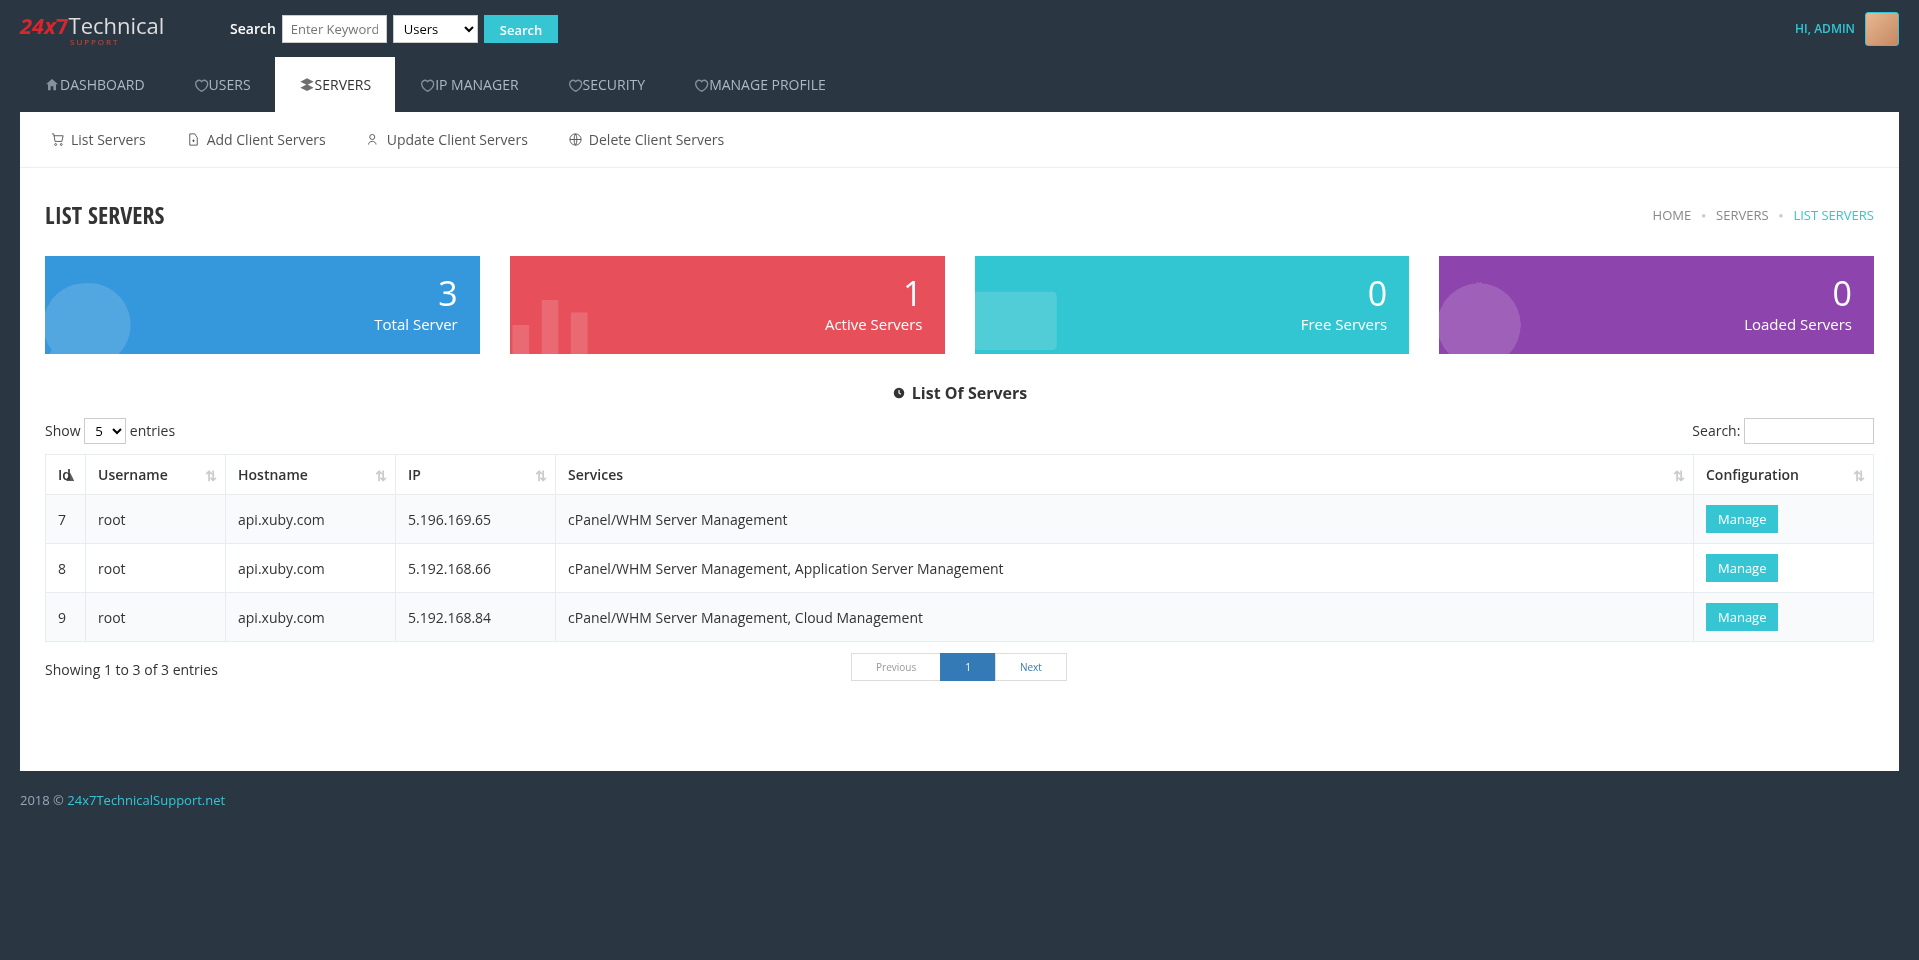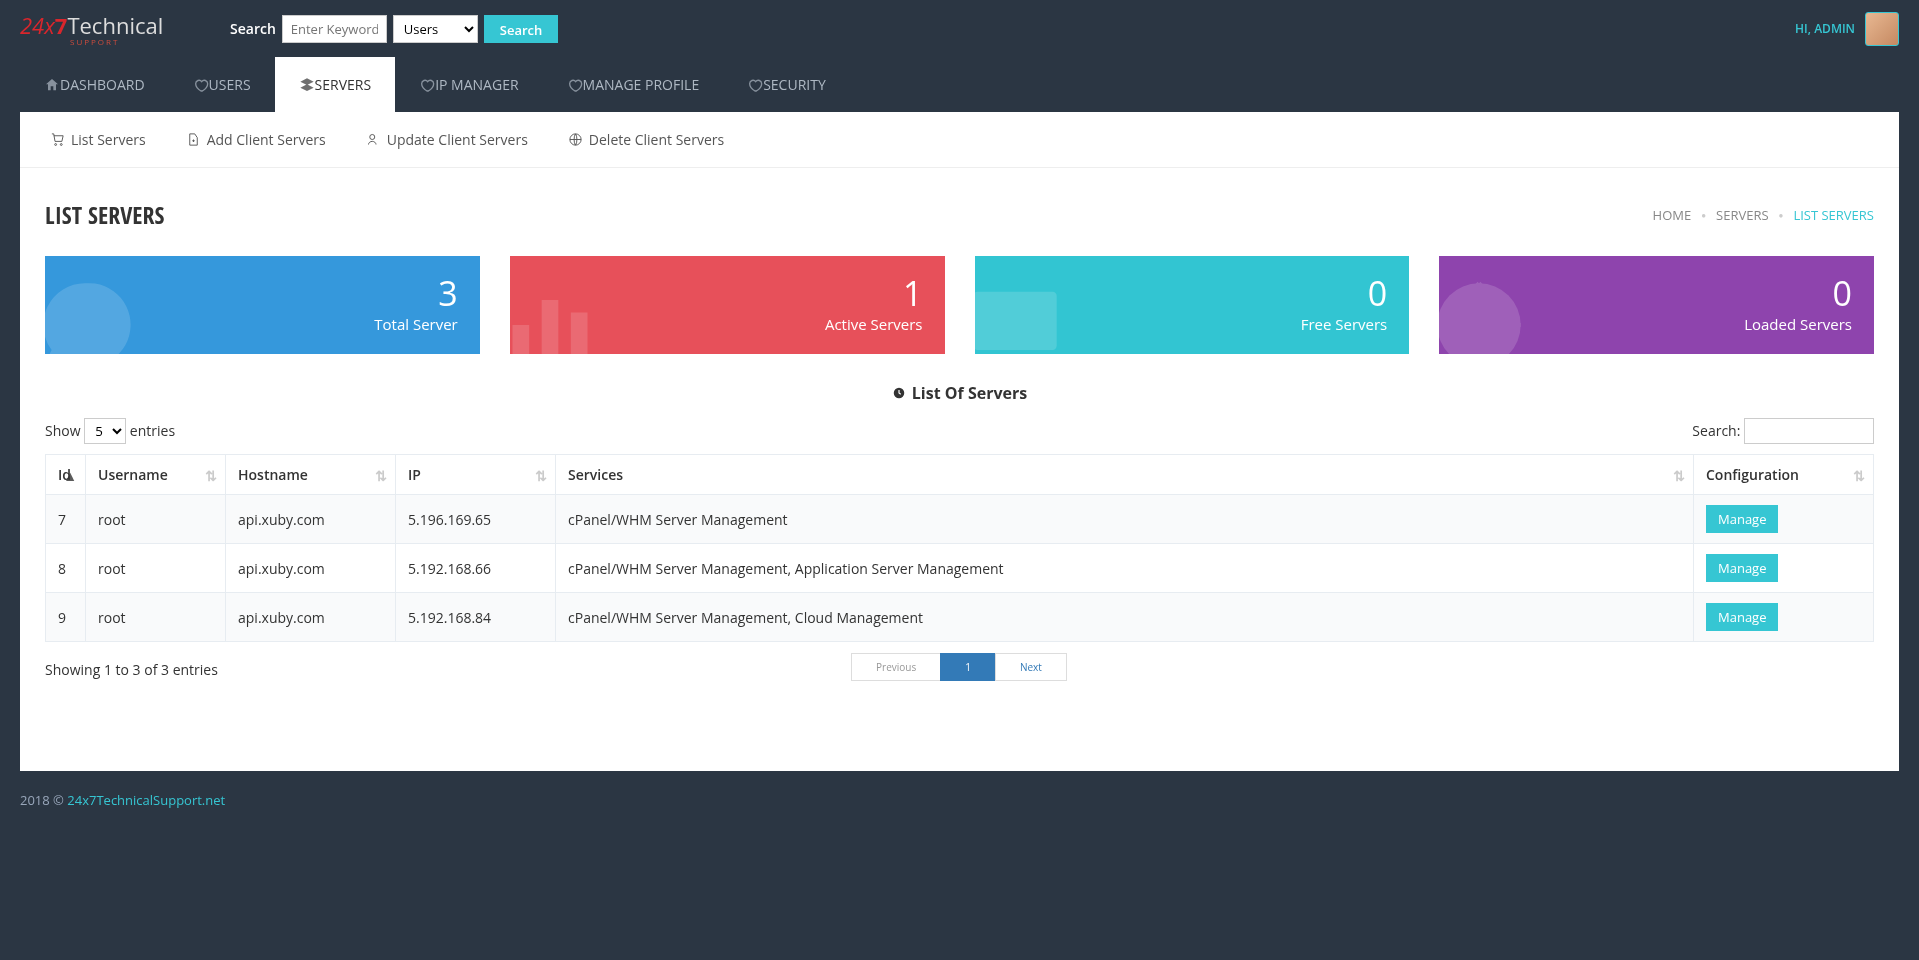--- a/index.html
+++ b/index.html
@@ -1,21 +1,21 @@
 <!DOCTYPE html>
 <html><head>
 <meta charset="utf-8">
 <style>
 * { margin: 0; padding: 0; box-sizing: border-box; font-family: "Open Sans", Helvetica, Arial, sans-serif; }
 body { background: #2b3643; color: #333; font-size: 14px; }
 
 .topbar { display: flex; align-items: center; padding: 10px 20px; background: #2b3643; }
 .logo { width: 180px; }
 .logo-text { font-family: Georgia, serif; font-size: 22px; }
-.logo-24x { color: #d9262c; font-style: italic; font-weight: normal; }
+.logo-24x { color: #d9262c; font-style: italic; font-weight: bold; }
 .logo-7 { color: #d9262c; font-weight: bold; }
 .logo-tech { color: #ddd; }
 .logo-sub { display:block; font-size:8px; letter-spacing:2px; color:#cc4c3d; margin-left:50px; margin-top:-4px; text-transform:uppercase; }
 
 .search-wrap { display: flex; align-items: center; gap: 6px; margin-left: 30px; }
 .search-label { color: #fff; font-weight: 600; font-size:14px; }
 .search-input { width: 105px; height: 28px; padding: 4px 8px; border: 1px solid #ccc; background:#fff; font-size: 13px; }
 .search-select { height: 28px; padding: 2px 6px; border: 1px solid #ccc; background:#fff; font-size: 13px; width:85px; }
 .search-btn { background: #36c6d3; color: #fff; border: none; padding: 6px 16px; font-weight:600; cursor: pointer; height:28px; font-size:13px; }
 
@@ -121,27 +121,27 @@
   <div class="nav-item">
     <svg class="ico" viewBox="0 0 24 24">
         <path d="M12 21s-8-5-8-11a5 5 0 019-3 5 5 0 019 3c0 6-8 11-8 11z" fill="none" stroke="currentColor" stroke-width="2"></path>
       </svg>
     <span>IP MANAGER</span>
   </div>
   <div class="nav-item">
     <svg class="ico" viewBox="0 0 24 24">
         <path d="M12 21s-8-5-8-11a5 5 0 019-3 5 5 0 019 3c0 6-8 11-8 11z" fill="none" stroke="currentColor" stroke-width="2"></path>
       </svg>
+    <span>SECURITY</span>
+  </div>
+  <div class="nav-item">
+    <svg class="ico" viewBox="0 0 24 24">
+        <path d="M12 21s-8-5-8-11a5 5 0 019-3 5 5 0 019 3c0 6-8 11-8 11z" fill="none" stroke="currentColor" stroke-width="2"></path>
+      </svg>
     <span>MANAGE PROFILE</span>
-  </div>
-  <div class="nav-item">
-    <svg class="ico" viewBox="0 0 24 24">
-        <path d="M12 21s-8-5-8-11a5 5 0 019-3 5 5 0 019 3c0 6-8 11-8 11z" fill="none" stroke="currentColor" stroke-width="2"></path>
-      </svg>
-    <span>SECURITY</span>
   </div>
 </div>
 
 <div class="page">
 
   <div class="sub-toolbar">
     <div class="sub-item">
       <svg class="ico" viewBox="0 0 24 24">
           <path d="M6 6h15l-2 9H8L6 3H3"></path>
           <circle cx="9" cy="20" r="1.5"></circle>

